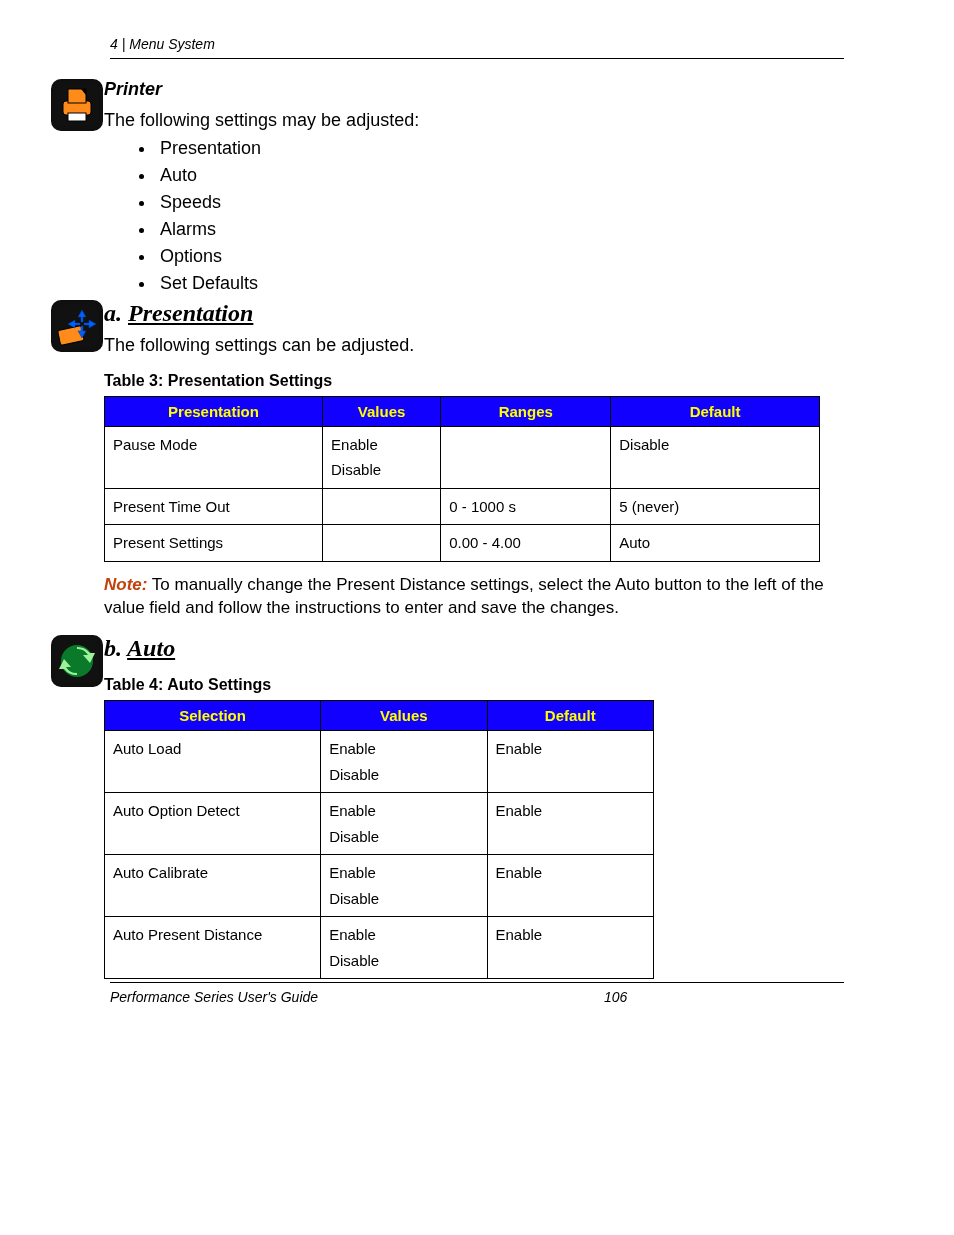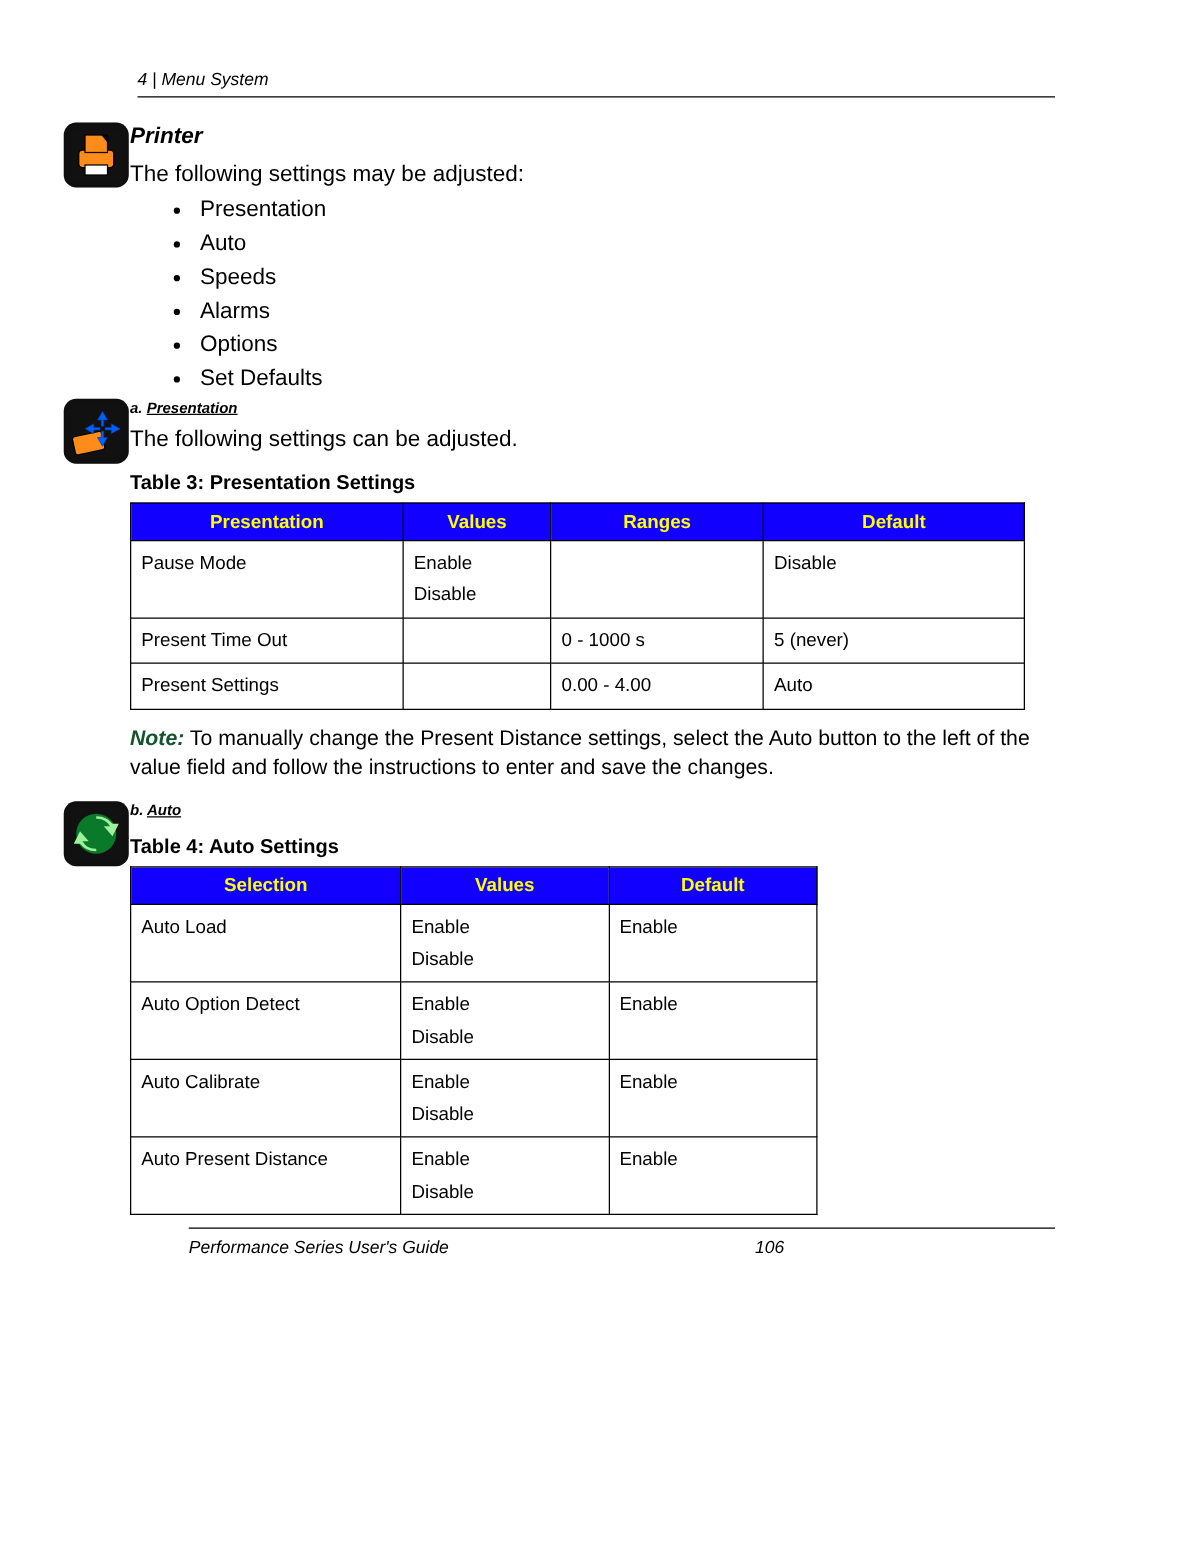--- a/index.html
+++ b/index.html
@@ -7,21 +7,21 @@
     padding: 0;
     background: #ffffff;
     font-family: Arial, Helvetica, sans-serif;
     color: #000000;
     width: 954px;
   }
   .page {
     width: 954px;
     height: 1050px;
     position: relative;
-    padding: 55px 110px 0 110px;
+    padding: 36px 110px 0 110px;
     box-sizing: border-box;
   }
   .header-line {
     font-style: italic;
     font-size: 14px;
     margin-bottom: 6px;
   }
   .header-rule {
     border: none;
     border-top: 1px solid #000;
@@ -54,22 +54,23 @@
   }
   .h-title {
     font-weight: bold;
     font-style: italic;
     font-size: 18px;
     margin: 0 0 8px 0;
   }
   .sub-h {
     font-weight: bold;
     font-style: italic;
-    font-size: 12px;
+    font-size: 24px;
     margin: 0 0 6px 0;
+    font-family: Liberation Serif, serif;
   }
   .sub-h .ul { text-decoration: underline; }
 
   .para {
     font-size: 18px;
     margin: 4px 0 6px 0;
     line-height: 1.35;
   }
   ul.bullets {
     margin: 6px 0 10px 0;
@@ -118,31 +119,30 @@
   .t4 th:nth-child(1), .t4 td:nth-child(1) { width: 220px; }
   .t4 th:nth-child(2), .t4 td:nth-child(2) { width: 165px; }
   .t4 th:nth-child(3), .t4 td:nth-child(3) { width: 165px; }
 
   .note-para {
     font-size: 17px;
     line-height: 1.35;
     margin: 12px 0 16px 0;
   }
   .note-label {
-    color: #14532d;
+    color: #c2410c;
     font-weight: bold;
     font-style: italic;
   }
 
   .footer {
     position: absolute;
     left: 110px;
     right: 110px;
     bottom: 45px;
-    margin-left: 41px;
   }
   .footer-rule {
     border: none;
     border-top: 1px solid #000;
     margin: 0 0 6px 0;
   }
   .footer-row {
     display: flex;
     font-style: italic;
     font-size: 14px;

